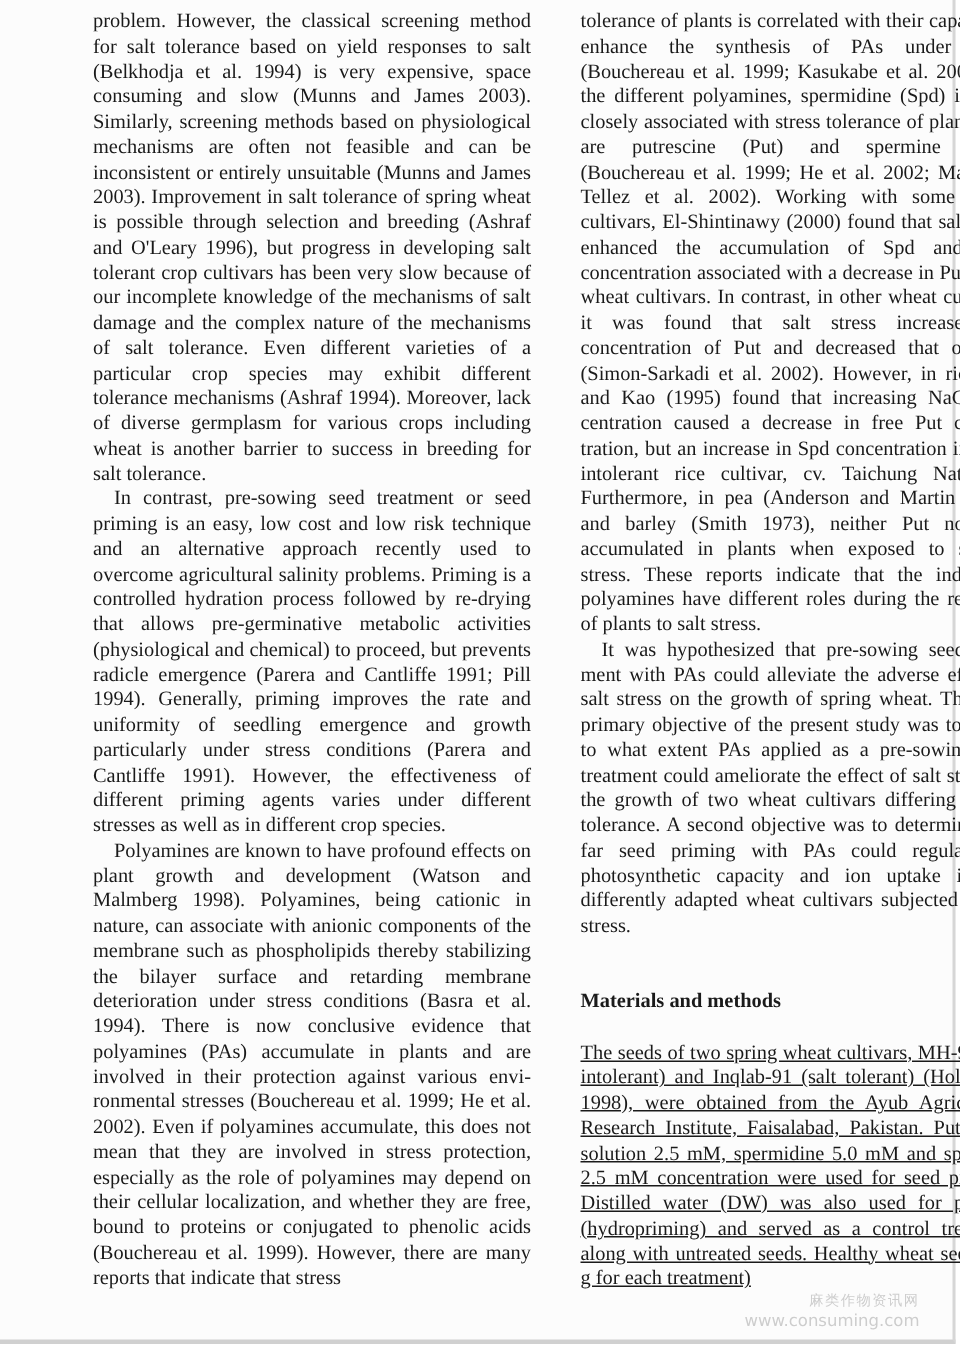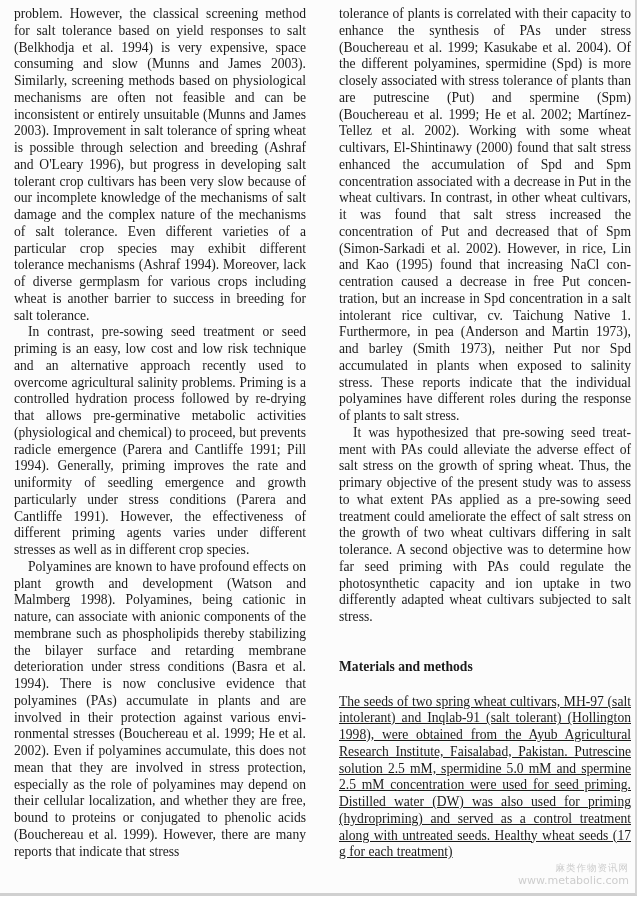--- a/index.html
+++ b/index.html
@@ -18,33 +18,34 @@
     border-bottom: 3px solid #d0d0d0;
     box-sizing: border-box;
   }
   .col {
     position: absolute; top: 6px;
     width: 292px;
     font-size: 13.6px;
     line-height: 16.75px;
     text-align: justify;
     hyphens: manual;
+    margin-left: 48px;
   }
   .col-left { left: 14px; }
   .col-right { left: 339px; }
   .col p { margin: 0; }
   .col p.indent { text-indent: 14px; font-family: Liberation Serif, serif; }
   .heading {
     font-weight: bold;
     margin: 33px 0 18px 0 !important;
     text-align: left;
   }
   .after-heading { margin-top: 0; text-decoration: underline; }
   .watermark {
-    position: absolute; right: 6px; bottom: 6px;
+    position: absolute; right: 22px; bottom: 6px;
     color: #c8c8c8;
     font-family: "DejaVu Sans", sans-serif;
     font-size: 11px;
     text-align: right;
     line-height: 13px;
     opacity: 0.9;
     margin-top: 36px;
   }
   .watermark .wm-cn { font-size: 9.5px; letter-spacing: 1px; }
 </style>
@@ -61,16 +62,16 @@
 
   <div class="col col-right">
     <p>tolerance of plants is correlated with their capacity to enhance the synthesis of PAs under stress (Bouchereau et al. 1999; Kasukabe et al. 2004). Of the different polyamines, spermidine (Spd) is more closely associated with stress tolerance of plants than are putrescine (Put) and spermine (Spm) (Bouchereau et al. 1999; He et al. 2002; Martínez-Tellez et al. 2002). Working with some wheat cultivars, El-Shintinawy (2000) found that salt stress enhanced the accumulation of Spd and Spm concentration associated with a decrease in Put in the wheat cultivars. In contrast, in other wheat cultivars, it was found that salt stress increased the concentration of Put and decreased that of Spm (Simon-Sarkadi et al. 2002). However, in rice, Lin and Kao (1995) found that increasing NaCl con­centration caused a decrease in free Put concen­tration, but an increase in Spd concentration in a salt intolerant rice cultivar, cv. Taichung Native 1. Furthermore, in pea (Anderson and Martin 1973), and barley (Smith 1973), neither Put nor Spd accumulated in plants when exposed to salinity stress. These reports indicate that the individual polyamines have different roles during the response of plants to salt stress.</p>
     <p class="indent">It was hypothesized that pre-sowing seed treat­ment with PAs could alleviate the adverse effect of salt stress on the growth of spring wheat. Thus, the primary objective of the present study was to assess to what extent PAs applied as a pre-sowing seed treatment could ameliorate the effect of salt stress on the growth of two wheat cultivars dif­fering in salt tolerance. A second objective was to determine how far seed priming with PAs could regulate the photosynthetic capacity and ion up­take in two differently adapted wheat cultivars subjected to salt stress.</p>
     <p class="heading">Materials and methods</p>
     <p class="after-heading">The seeds of two spring wheat cultivars, MH-97 (salt intolerant) and Inqlab-91 (salt tolerant) (Hollington 1998), were obtained from the Ayub Agricultural Research Institute, Faisalabad, Paki­stan. Putrescine solution 2.5 mM, spermidine 5.0 mM and spermine 2.5 mM concentration were used for seed priming. Distilled water (DW) was also used for priming (hydropriming) and served as a control treatment along with untreated seeds. Healthy wheat seeds (17 g for each treatment)</p>
   </div>
 
   <div class="watermark">
     <div class="wm-cn">麻类作物资讯网</div>
-    <div>www.metabolic.com</div>
+    <div>www.consuming.com</div>
   </div>
 
 </div>
 
 </body></html>

